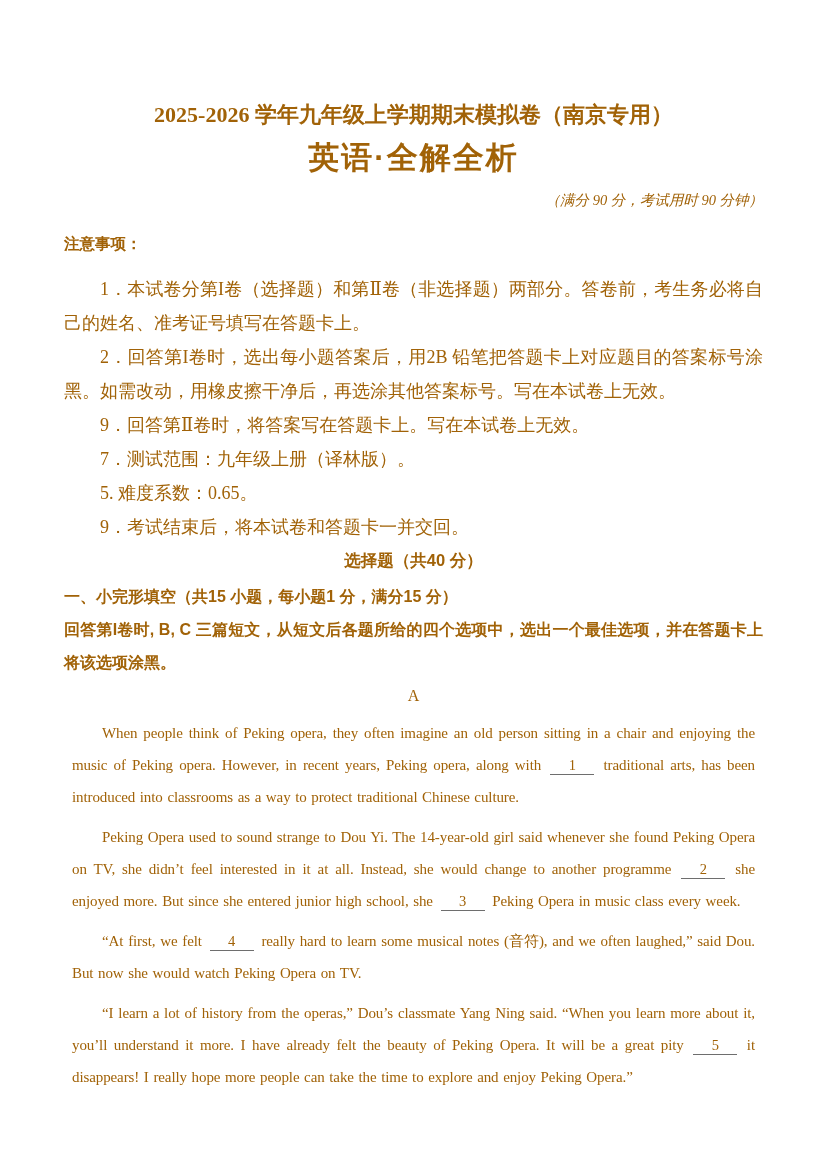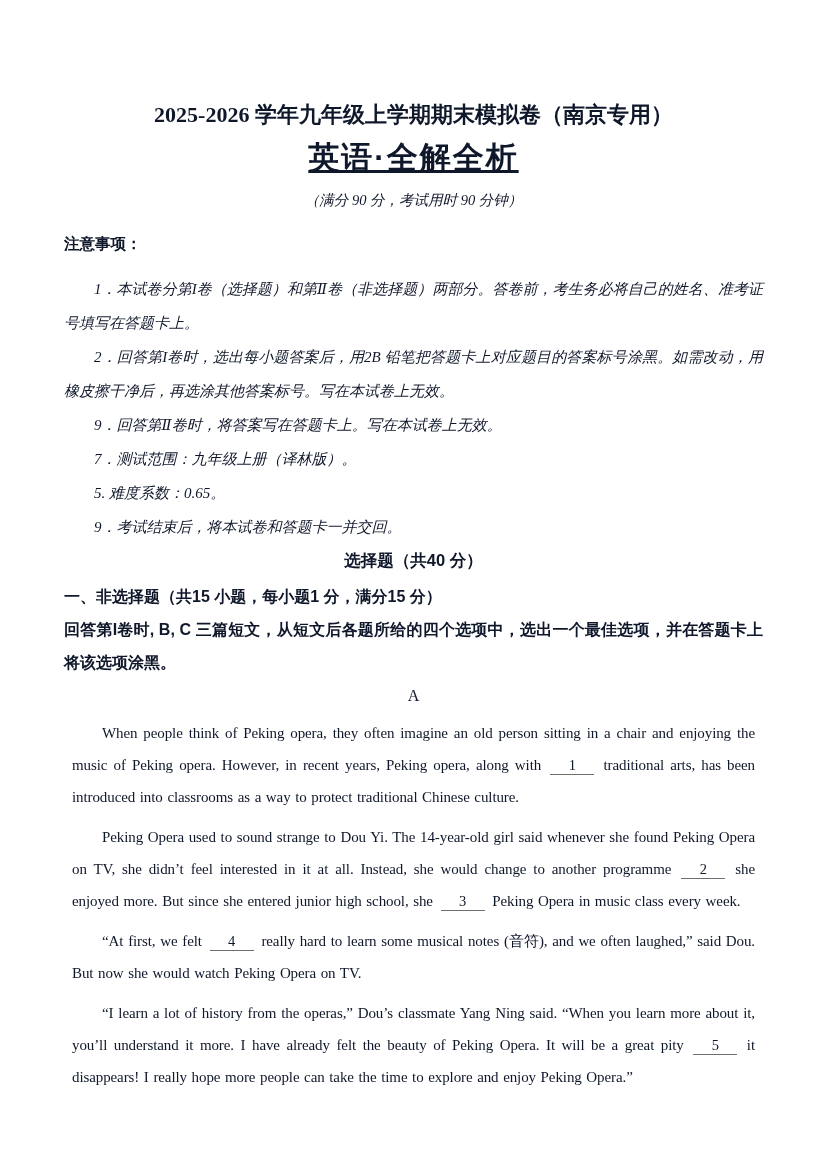--- a/index.html
+++ b/index.html
@@ -6,46 +6,46 @@
   body {
     width: 827px; height: 1169px;
     background: #ffffff;
     overflow: hidden;
   }
   .page {
     box-sizing: border-box;
     width: 827px; height: 1169px;
     padding: 100px 64px 0 64px;
     background: #ffffff;
-    color: #0f172a;
+    color: #a16207;
   }
   .exam-title {
     font-family: "Liberation Serif", "DejaVu Serif", serif;
     font-weight: bold; font-size: 22px;
     text-align: center; margin: 0; line-height: 30px;
   }
   .subject-title {
     font-family: "Liberation Sans", "DejaVu Sans", sans-serif;
     font-weight: bold; font-size: 31px; letter-spacing: 2px;
-    text-align: center; margin: 8px 0 0; line-height: 40px; text-decoration: underline;
+    text-align: center; margin: 8px 0 0; line-height: 40px;
   }
   .exam-info {
     font-family: "Liberation Serif", "DejaVu Serif", serif;
     font-style: italic; font-size: 14.5px;
-    text-align: center; margin: 12px 0 0; line-height: 20px;
+    text-align: right; margin: 12px 0 0; line-height: 20px;
   }
   .notice-label {
     font-family: "Liberation Sans", "DejaVu Sans", sans-serif;
     font-weight: bold; font-size: 15.5px;
     margin: 22px 0 16px; line-height: 24px;
   }
   .notice-item {
     font-family: "Liberation Serif", "DejaVu Serif", serif;
-    font-size: 15px; line-height: 34px;
-    margin: 0; text-indent: 2em; text-align: justify; font-style: italic;
+    font-size: 18px; line-height: 34px;
+    margin: 0; text-indent: 2em; text-align: justify;
   }
   .section-title {
     font-family: "Liberation Sans", "DejaVu Sans", sans-serif;
     font-weight: bold; font-size: 16.5px;
     text-align: center; margin: 2px 0 9px; line-height: 28px;
   }
   .part-heading {
     font-family: "Liberation Sans", "DejaVu Sans", sans-serif;
     font-weight: bold; font-size: 16px;
     margin: 6px 0 0; line-height: 28px;
@@ -85,21 +85,21 @@
 
   <p class="notice-label">注意事项：</p>
   <p class="notice-item">1．本试卷分第I卷（选择题）和第Ⅱ卷（非选择题）两部分。答卷前，考生务必将自己的姓名、准考证号填写在答题卡上。</p>
   <p class="notice-item">2．回答第I卷时，选出每小题答案后，用2B 铅笔把答题卡上对应题目的答案标号涂黑。如需改动，用橡皮擦干净后，再选涂其他答案标号。写在本试卷上无效。</p>
   <p class="notice-item">9．回答第Ⅱ卷时，将答案写在答题卡上。写在本试卷上无效。</p>
   <p class="notice-item">7．测试范围：九年级上册（译林版）。</p>
   <p class="notice-item">5. 难度系数：0.65。</p>
   <p class="notice-item">9．考试结束后，将本试卷和答题卡一并交回。</p>
 
   <p class="section-title">选择题（共40 分）</p>
-  <p class="part-heading">一、非选择题（共15 小题，每小题1 分，满分15 分）</p>
+  <p class="part-heading">一、小完形填空（共15 小题，每小题1 分，满分15 分）</p>
   <p class="part-instructions">回答第I卷时, B, C 三篇短文，从短文后各题所给的四个选项中，选出一个最佳选项，并在答题卡上将该选项涂黑。</p>
   <p class="passage-label">A</p>
 
   <p class="passage-paragraph">When people think of Peking opera, they often imagine an old person sitting in a chair and enjoying the music of Peking opera. However, in recent years, Peking opera, along with <span class="blank">1</span> traditional arts, has been introduced into classrooms as a way to protect traditional Chinese culture.</p>
   <p class="passage-paragraph">Peking Opera used to sound strange to Dou Yi. The 14-year-old girl said whenever she found Peking Opera on TV, she didn’t feel interested in it at all. Instead, she would change to another programme <span class="blank">2</span> she enjoyed more. But since she entered junior high school, she <span class="blank">3</span> Peking Opera in music class every week.</p>
   <p class="passage-paragraph">“At first, we felt <span class="blank">4</span> really hard to learn some musical notes (音符), and we often laughed,” said Dou. But now she would watch Peking Opera on TV.</p>
   <p class="passage-paragraph">“I learn a lot of history from the operas,” Dou’s classmate Yang Ning said. “When you learn more about it, you’ll understand it more. I have already felt the beauty of Peking Opera. It will be a great pity <span class="blank">5</span> it disappears! I really hope more people can take the time to explore and enjoy Peking Opera.”</p>
 
 </div>
 

